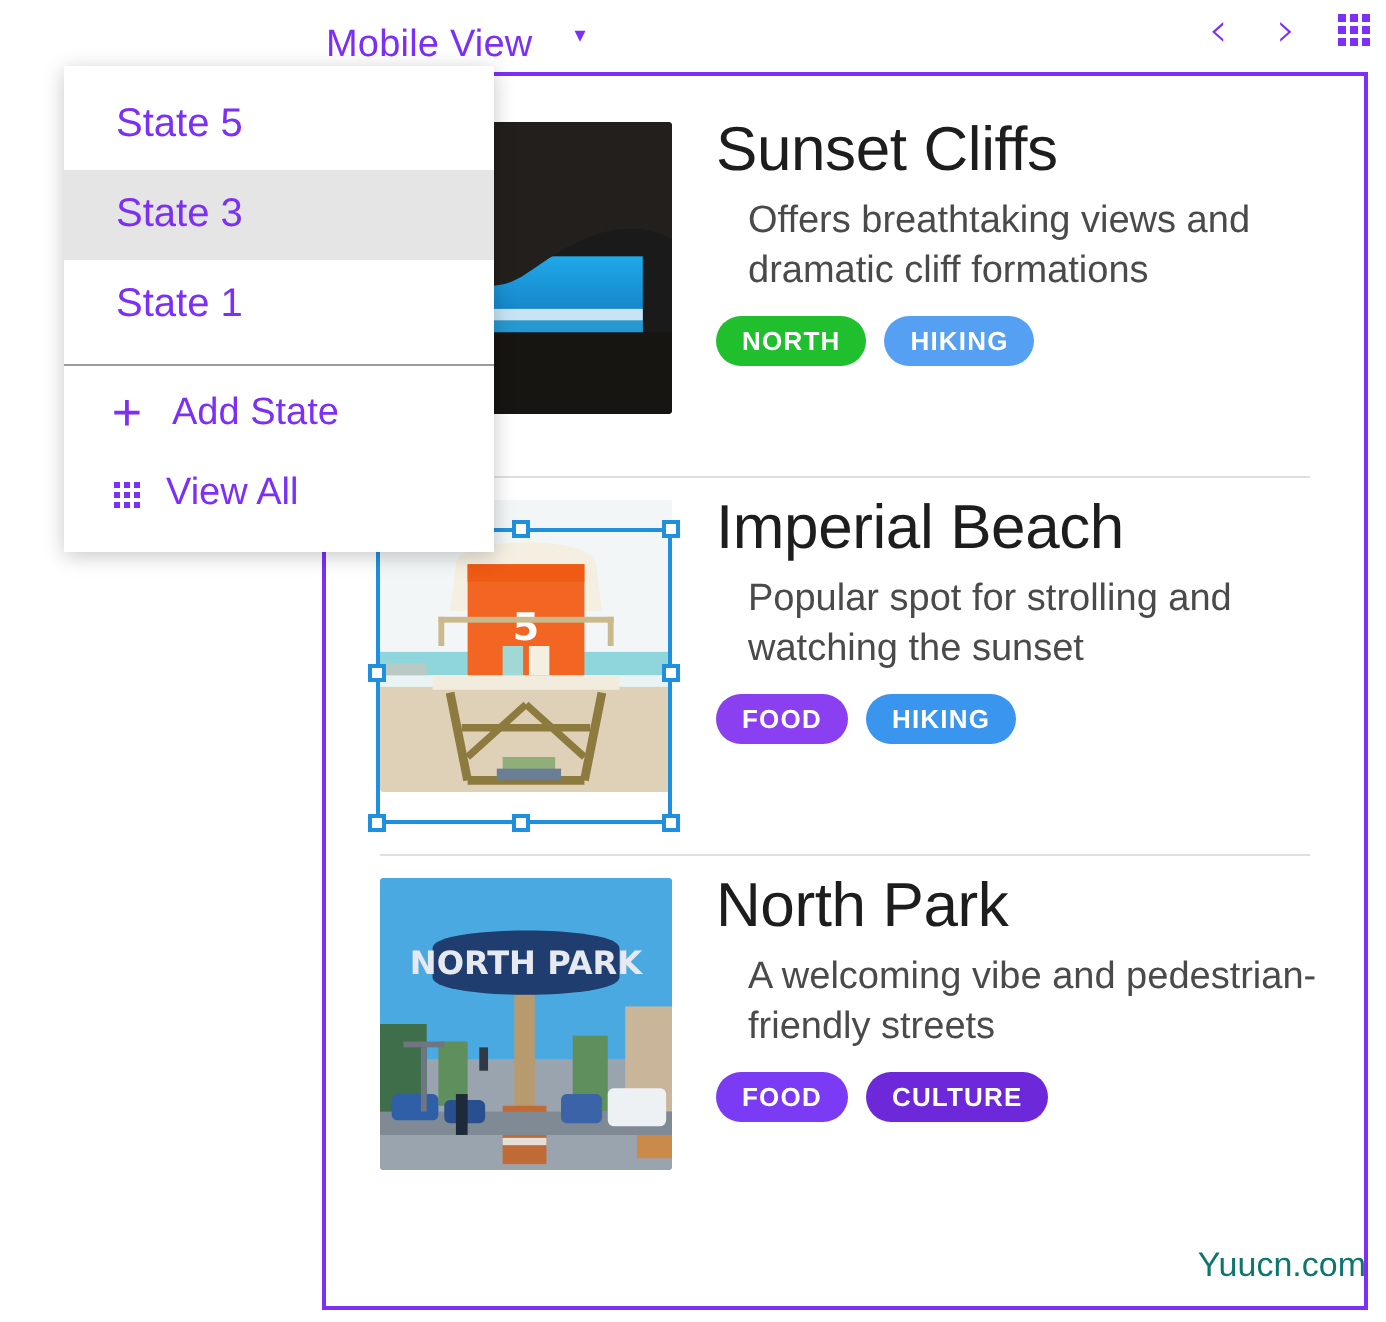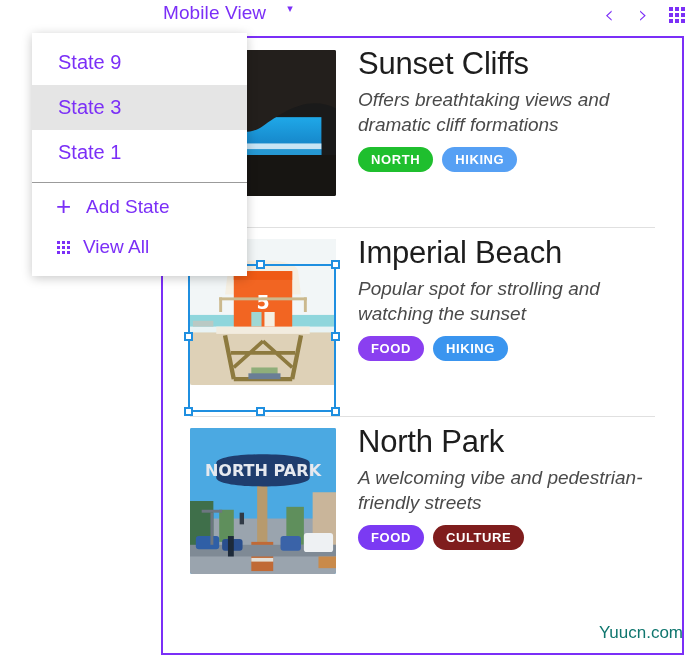--- a/index.html
+++ b/index.html
@@ -17,21 +17,21 @@
   }
 
   
   #toolbar {
     position: absolute;
     left: 0; top: 0;
     width: 693px; height: 30px;
   }
   #view-selector {
     position: absolute;
-    left: 163px; top: 2px;
+    left: 163px; top: 12px;
     display: flex;
     align-items: flex-start;
     gap: 21px;
     color: #7b2ff7;
     font-size: 19px;
     letter-spacing: 0.1px;
     cursor: pointer;
   }
   #view-selector .caret {
     font-size: 11px;
@@ -72,20 +72,21 @@
     width: 523px; height: 619px;
     border: 2px solid #7b2ff7;
     box-sizing: border-box;
     background: #ffffff;
     overflow: hidden;
   }
   #card-list {
     position: absolute;
     left: 0; top: 0;
     width: 100%;
+    padding-top: 11px;
     box-sizing: border-box;
   }
   .card {
     display: flex;
     align-items: flex-start;
     padding: 0 20px 0 27px;
     height: 189px;
     box-sizing: border-box;
     position: relative;
   }
@@ -119,23 +120,22 @@
     font-weight: 400;
     line-height: 1.18;
     letter-spacing: -0.2px;
     margin: 0 0 4px 0;
     white-space: nowrap;
   }
   .card-desc {
     font-size: 19px;
     color: #4a4a4a;
     line-height: 1.32;
-    margin: 0 0 10px 0;
+    margin: 0 0 10px 16px;
     max-width: 300px;
-    font-style: italic;
   }
   .tags { display: flex; gap: 9px; }
   .tag {
     display: inline-block;
     color: #ffffff;
     font-size: 13px;
     font-weight: 700;
     letter-spacing: 0.6px;
     padding: 6px 13px 6px 13px;
     border-radius: 13px;
@@ -361,42 +361,42 @@
           <rect x="8" y="56" width="14" height="2" fill="#6d7681"></rect>
           <rect x="34" y="58" width="3" height="8" fill="#303a46"></rect>
           <rect x="88" y="88" width="12" height="8" fill="#c98a4a"></rect>
         </svg>
       </div>
       <div class="card-body">
         <h2 class="card-title">North Park</h2>
         <p class="card-desc">A welcoming vibe and pedestrian-friendly streets</p>
         <div class="tags">
           <span class="tag" style="background:#7b3af3">FOOD</span>
-          <span class="tag" style="background:#7f1d1d">CULTURE</span>
+          <span class="tag" style="background:#6d28d9">CULTURE</span>
         </div>
       </div>
     </div>
 
   </div>
 </div>
 
 <div id="selection-overlay">
   <span class="handle h-tl"></span>
   <span class="handle h-tc"></span>
   <span class="handle h-tr"></span>
   <span class="handle h-ml"></span>
   <span class="handle h-mr"></span>
   <span class="handle h-bl"></span>
   <span class="handle h-bc"></span>
   <span class="handle h-br"></span>
 </div>
 
 <div id="state-menu">
   <div class="menu-item">
-    <span>State 9</span>
+    <span>State 5</span>
   </div>
   <div class="menu-item selected">
     <span>State 3</span>
   </div>
   <div class="menu-item">
     <span>State 1</span>
   </div>
   <div class="menu-sep"></div>
   <div class="menu-action">
     <span class="plus-icon">+</span>

